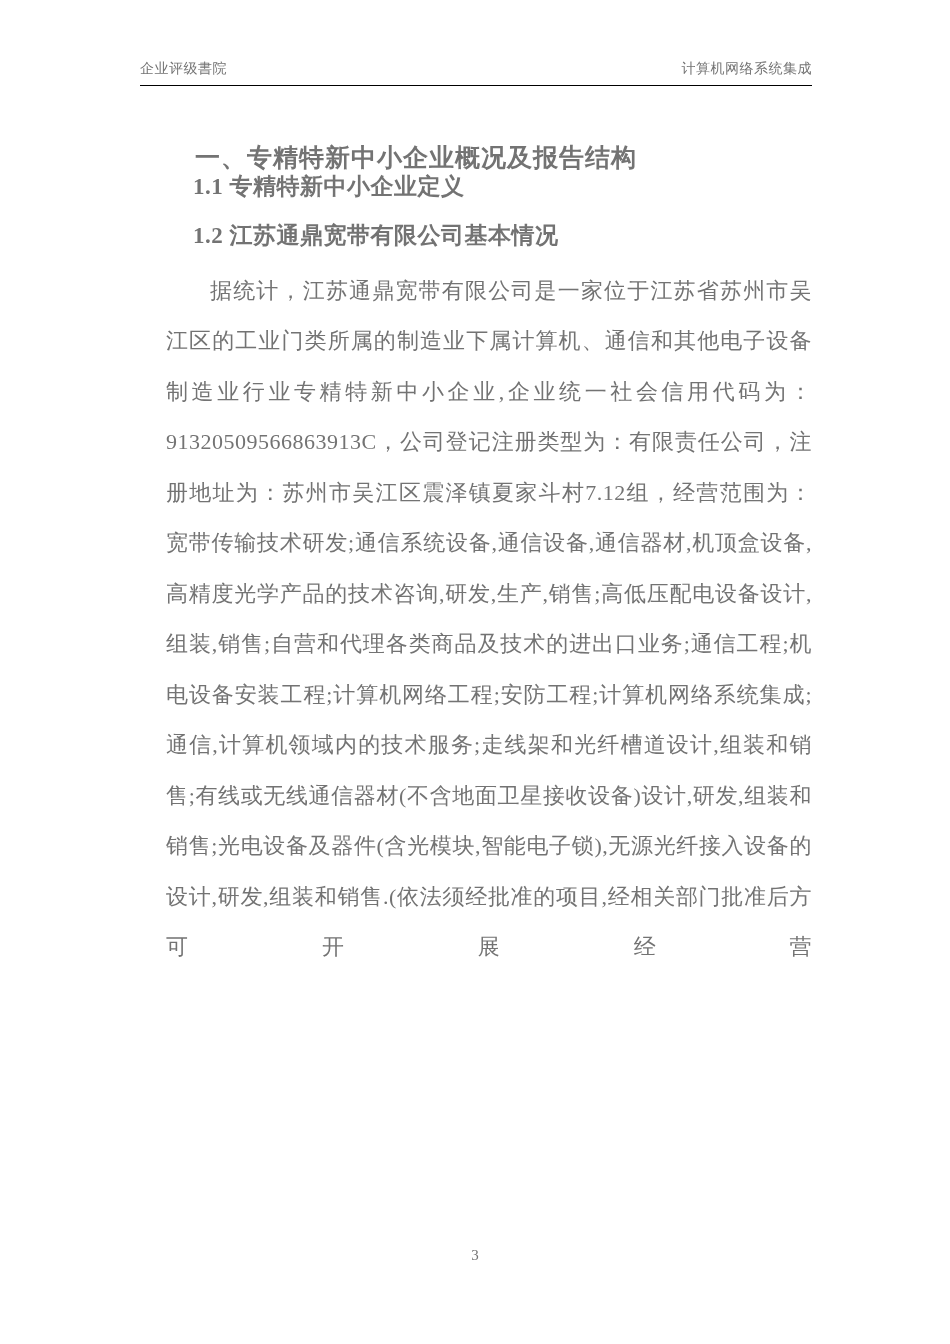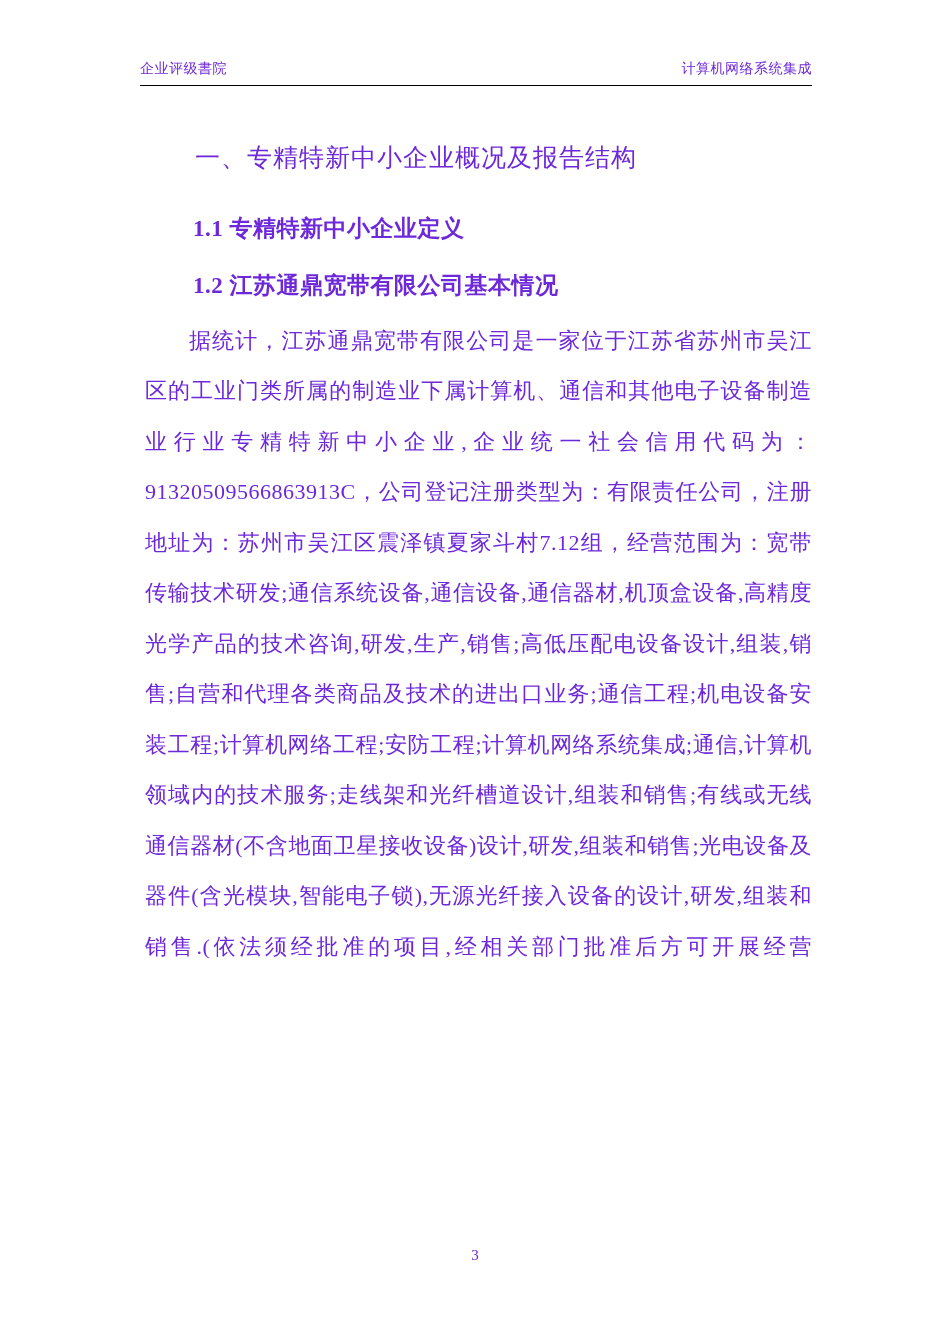--- a/index.html
+++ b/index.html
@@ -2,21 +2,21 @@
 <html><head>
 <meta charset="utf-8">
 <style>
   * { box-sizing: border-box; }
   html, body { margin: 0; padding: 0; background: #ffffff; }
   .page {
     position: relative;
     width: 950px;
     height: 1344px;
     background: #ffffff;
-    color: #6d28d9;
+    color: #737373;
     font-family: "Liberation Serif", "DejaVu Serif", serif;
     overflow: hidden;
   }
   .header {
     position: absolute;
     top: 60px;
     left: 140px;
     width: 672px;
     display: flex;
     justify-content: space-between;
@@ -27,43 +27,43 @@
     border-bottom: 1.5px solid #000000;
   }
   .content {
     position: absolute;
     top: 128px;
     left: 145px;
     width: 667px;
   }
   .h1 {
     font-size: 25px;
-    font-weight: normal;
+    font-weight: bold;
     letter-spacing: 1px;
     line-height: 1.25;
     margin: 14px 0 0 50px;
   }
   .h2 {
     font-size: 23px;
     font-weight: bold;
     letter-spacing: 0.5px;
     line-height: 1.25;
     margin-left: 48px;
   }
-  .h2-first { margin-top: 42px; }
-  .h2-second { margin-top: 28px; }
+  .h2-first { }
+  .h2-second { margin-top: 20px; }
   .para {
     font-size: 22px;
     line-height: 50.5px;
     letter-spacing: 0.5px;
     text-align: justify;
     text-indent: 2em;
     margin: 15px 0 0 0;
   }
-  .para-fill { text-align-last: justify; }
+  .para-fill { text-align-last: justify; margin-left: 21px; }
   .footer {
     position: absolute;
     bottom: 80px;
     left: 0;
     width: 950px;
     text-align: center;
     font-size: 15px;
   }
 </style>
 </head>

